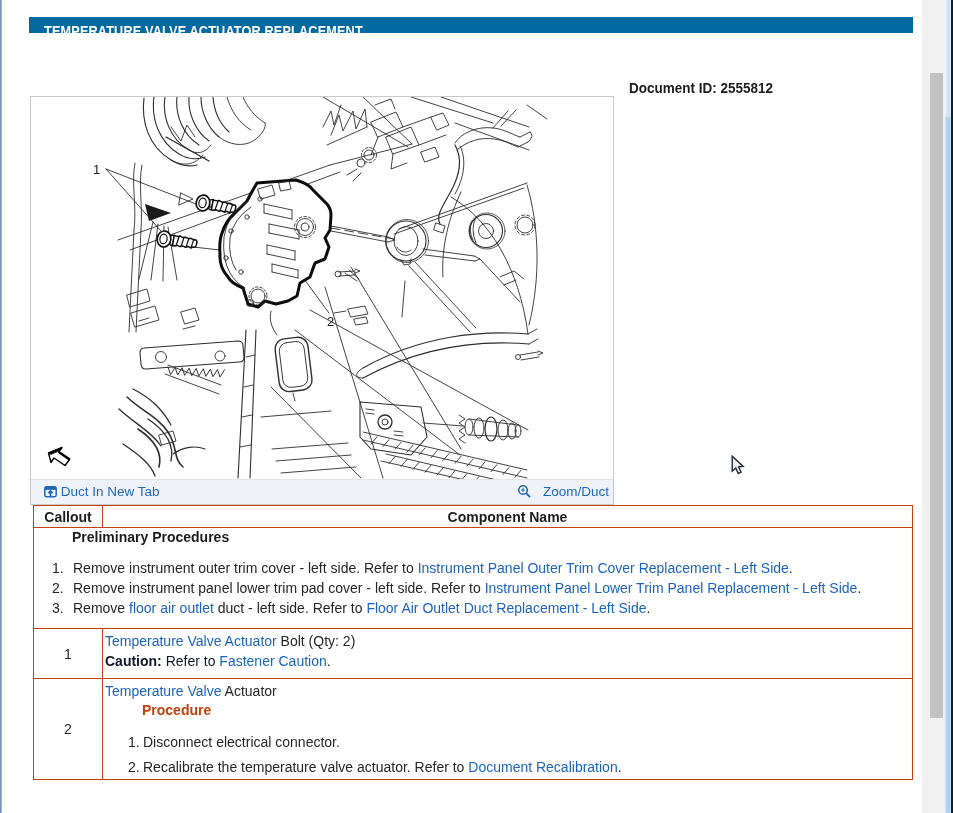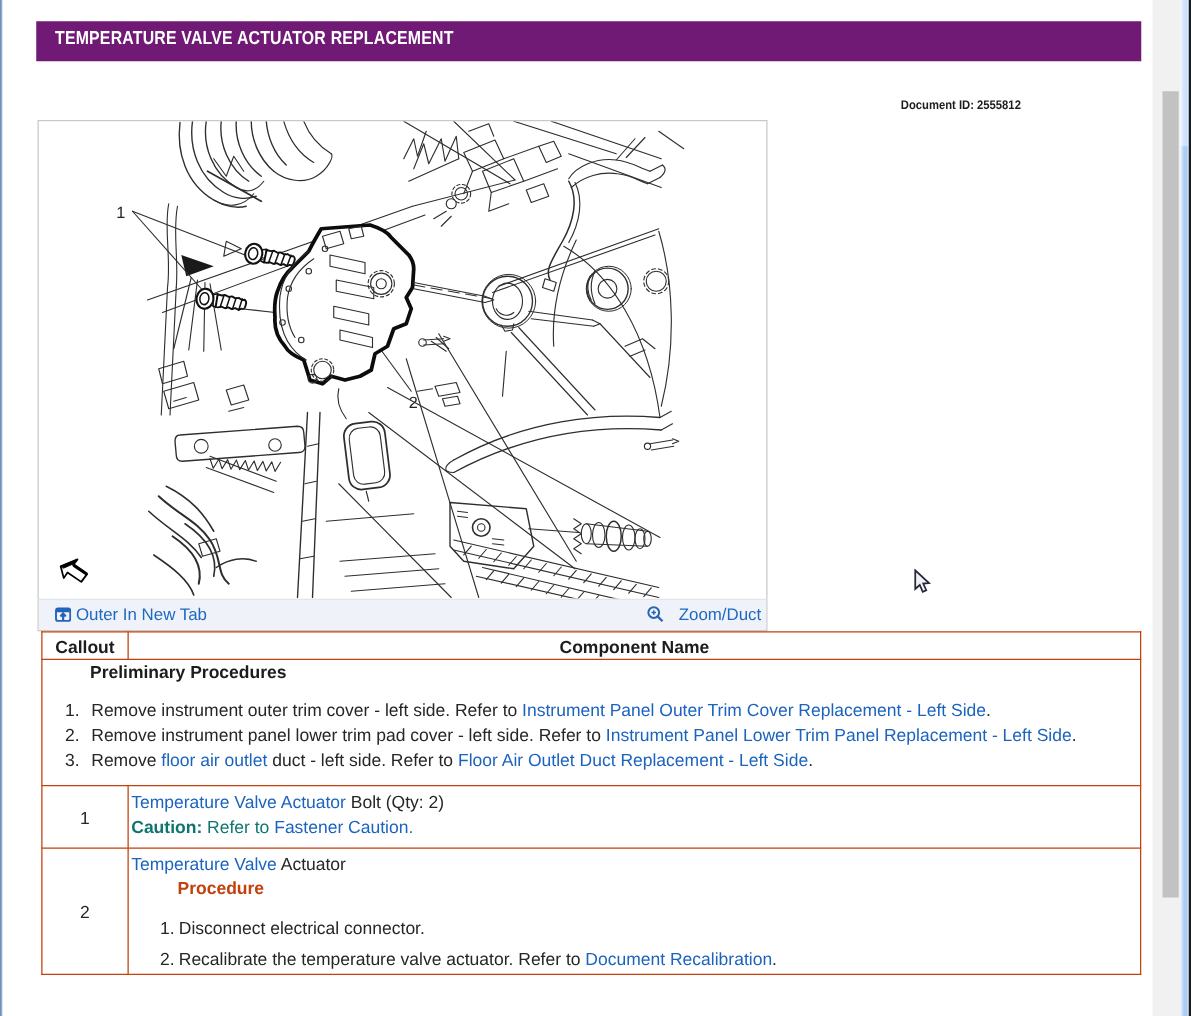--- a/index.html
+++ b/index.html
@@ -1,38 +1,38 @@
 <!DOCTYPE html>
 <html><head>
 <meta charset="utf-8">
 <style>
   html,body{margin:0;padding:0;}
   body{width:953px;height:813px;overflow:hidden;background:#ffffff;position:relative;
        font-family:"Liberation Sans",sans-serif;color:#262626;}
   .leftline{position:absolute;left:0;top:0;width:2px;height:813px;background:linear-gradient(90deg,#5a81ad,#b7cce4);}
-  .titlebar{position:absolute;left:29px;top:17px;width:884px;height:32px;background:#701a75;
+  .titlebar{position:absolute;left:29px;top:17px;width:884px;height:16px;background:#0369a1;
             color:#fff;font-weight:bold;font-size:15px;line-height:28px;padding-left:15px;
             box-sizing:border-box;letter-spacing:0.2px;}
-  .docid{position:absolute;top:79px;left:613px;width:300px;text-align:center;
-         font-weight:bold;font-size:10px;color:#1c1c1c;}
+  .docid{position:absolute;top:79px;left:613px;width:300px;text-align:left;
+         font-weight:bold;font-size:15px;color:#1c1c1c;}
   .frame{position:absolute;left:30px;top:96px;width:584px;height:409px;
          border:1px solid #c9c9c9;box-sizing:border-box;background:#fff;}
   .imgarea{position:absolute;left:0;top:0;width:582px;height:382px;overflow:hidden;}
   .imgfooter{position:absolute;left:0;top:382px;width:582px;height:25px;background:#eff2f8;
              border-top:1px solid #e2e5ec;box-sizing:border-box;font-size:13.5px;}
   .imgfooter a{color:#1e68c0;text-decoration:none;}
   .ofl{position:absolute;left:13px;top:4px;}
   .ofr{position:absolute;right:4px;top:4px;}
   .tblwrap{position:absolute;left:33px;top:505px;}
   table.t{border-collapse:collapse;table-layout:fixed;width:880px;font-size:14px;}
   table.t td{border:1px solid #c2410c;padding:0;vertical-align:middle;}
   .callout{width:68px;text-align:center;font-size:14px;color:#262626;}
   .hdr td{font-weight:bold;text-align:center;height:21px;line-height:20px;vertical-align:top;font-size:14px;color:#1c1c1c;}
   a.lnk{color:#1b63bf;text-decoration:none;}
-  .red{color:#0f766e;}
+  .red{color:#0f172a;}
   .prelimcell{height:100px;vertical-align:top !important;}
   .r1cell{height:49px;vertical-align:top !important;}
   .r2cell{height:100px;vertical-align:top !important;}
   .phead{font-weight:bold;color:#1c1c1c;margin:1px 0 0 38px;line-height:17px;}
   ol.plist{margin:12px 0 0 0;padding:0 0 0 39px;line-height:20px;list-style:none;}
   ol.plist li{position:relative;}
   ol.plist li .n{position:absolute;left:-21px;}
   .line20{line-height:20px;margin:0;padding-left:2px;}
   .proc{font-weight:bold;color:#c2410c;line-height:19px;margin-left:39px;}
   ol.r2list{margin:12px 0 0 0;padding:0 0 0 40px;line-height:20px;list-style:none;}
@@ -266,21 +266,21 @@
 </g>
       </svg>
   </div>
   <div class="imgfooter">
     <span class="ofl">
       <svg width="13" height="13" viewBox="0 0 13 13" style="vertical-align:-2px">
           <rect x="0.8" y="1.8" width="11.4" height="9.9" rx="1.6" fill="none" stroke="#2165b8" stroke-width="1.5"></rect>
           <rect x="1" y="2" width="11" height="2.8" fill="#2165b8"></rect>
           <path d="M6.5 11.5 L6.5 6.4 M4.4 8.2 L6.5 5.7 L8.6 8.2" stroke="#2165b8" stroke-width="1.7" fill="none"></path>
         </svg>
-      <a href="#">Outer In New Tab</a>
+      <a href="#">Duct In New Tab</a>
     </span>
     <span class="ofr">
       <svg width="15" height="15" viewBox="0 0 15 15" style="vertical-align:-3px;margin-right:7px">
           <circle cx="6" cy="6" r="4.3" fill="none" stroke="#2766b1" stroke-width="1.6"></circle>
           <path d="M9.3 9.3 L13 13" stroke="#2766b1" stroke-width="1.8"></path>
           <path d="M6 4.2 L6 7.8 M4.2 6 L7.8 6" stroke="#2766b1" stroke-width="1.2"></path>
         </svg>
       <a href="#">Zoom/Duct</a>
     </span>
   </div>

